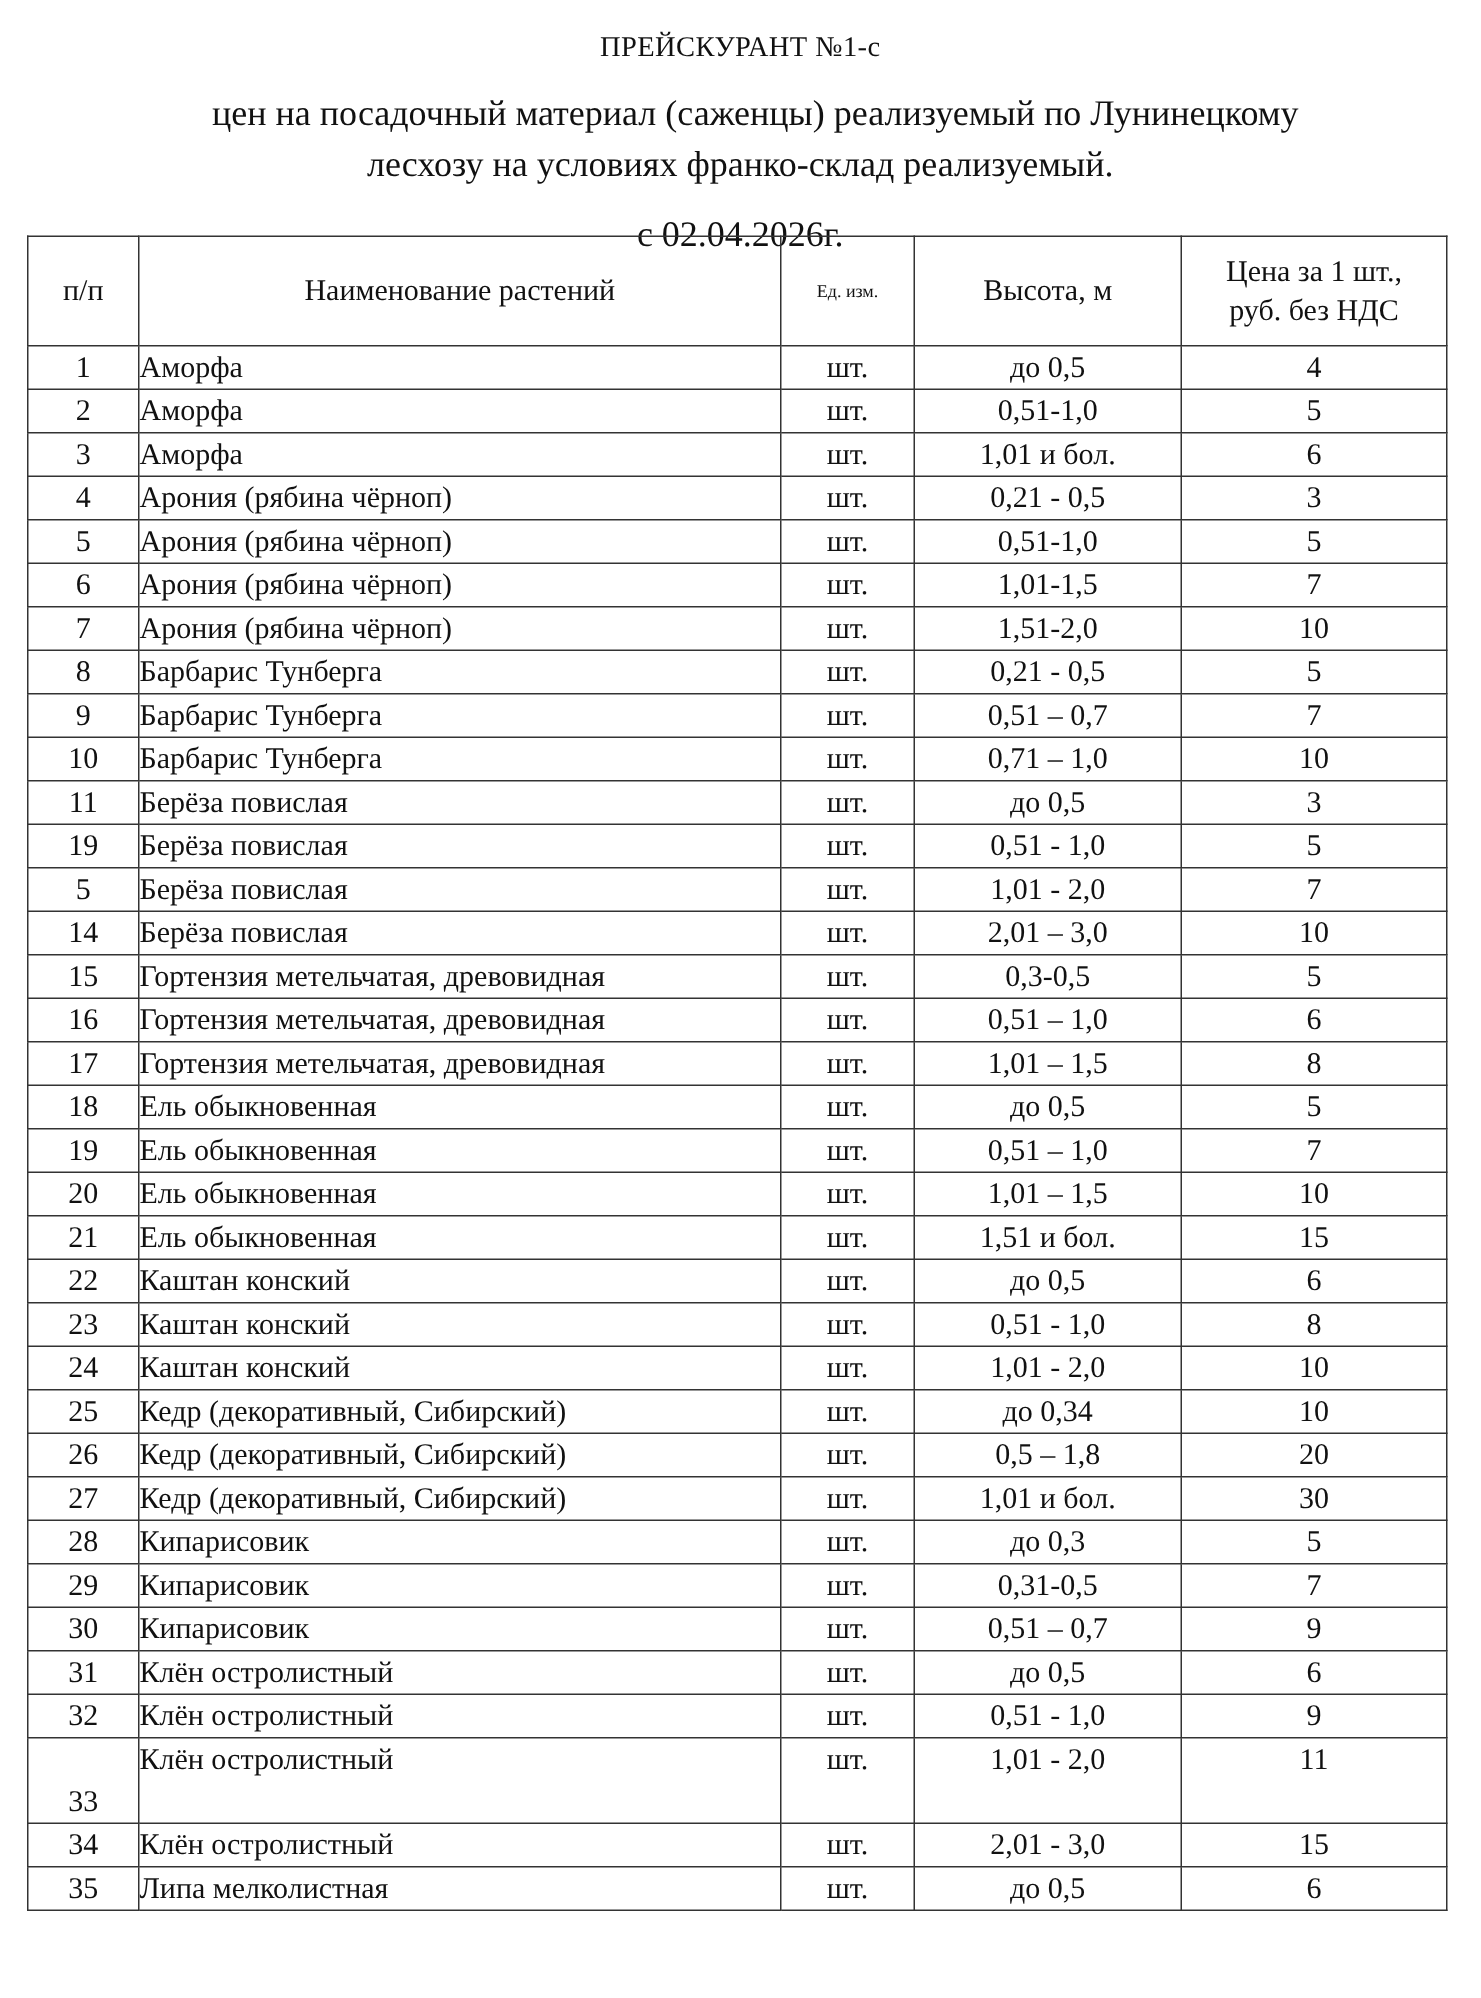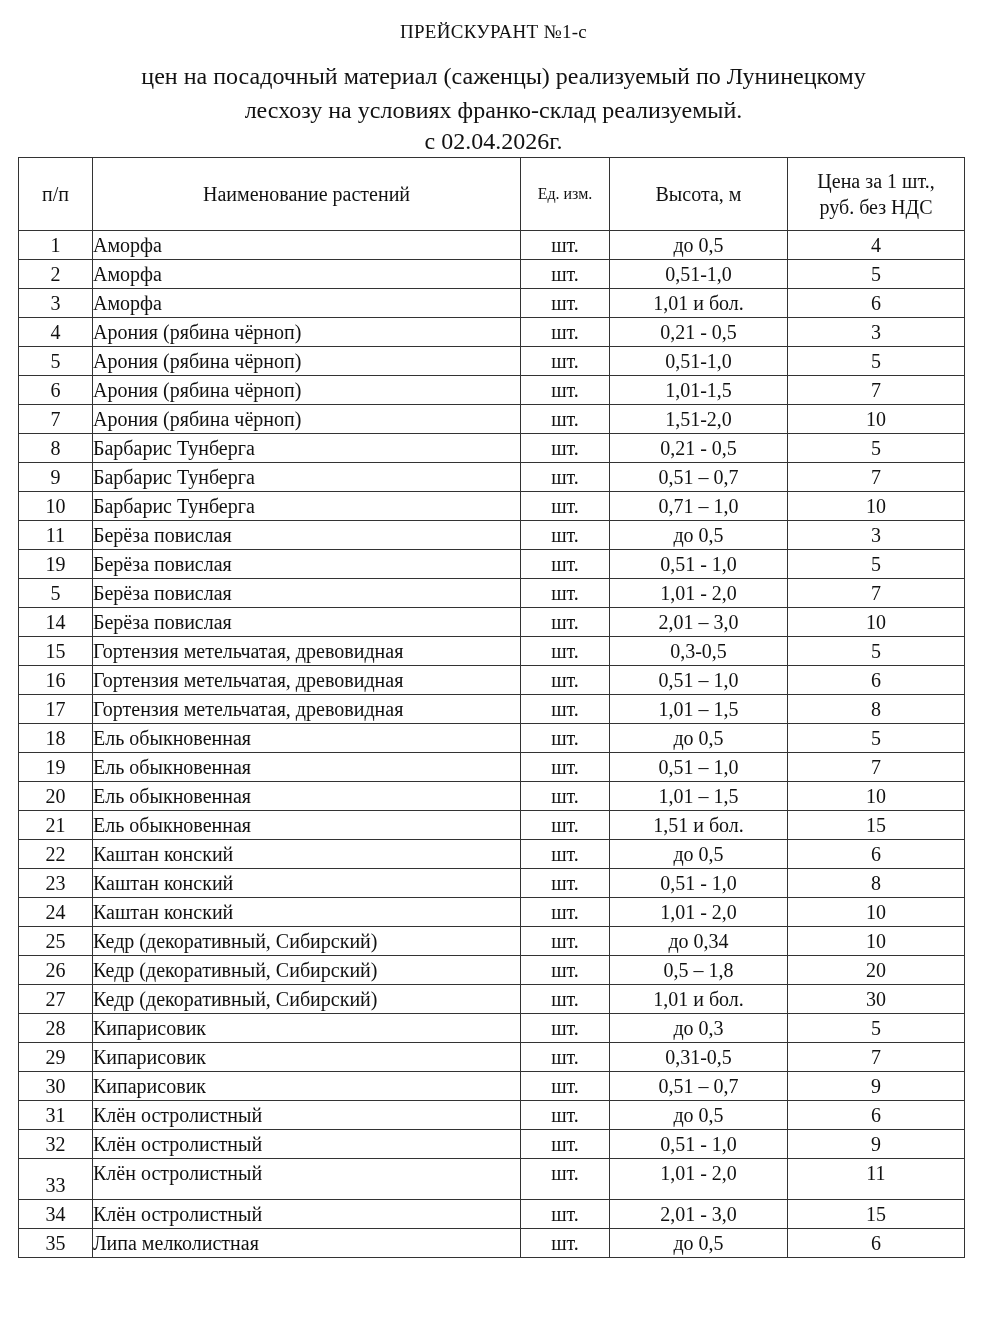--- a/index.html
+++ b/index.html
@@ -10,42 +10,42 @@
     .title {
       position: absolute; left: 0; width: 987px; top: 14px; text-align: center;
       font-size: 19px; line-height: 36px; letter-spacing: 0.3px;
     }
     .subtitle {
       position: absolute; left: 0; width: 987px; text-align: center;
       font-size: 24px; line-height: 30px;
     }
     .sub1 { top: 61px; left: 10px; }
     .sub2 { top: 95px; }
-    .sub3 { top: 126px; }
+    .sub3 { top: 142px; }
     table.price {
       position: absolute; left: 18px; top: 157px; width: 946px;
       border-collapse: collapse; table-layout: fixed;
       font-size: 20px;
     }
     table.price th, table.price td {
       border: 1.5px solid #333; padding: 0; line-height: 20px;
     }
     table.price thead th {
       height: 72px; font-weight: normal; text-align: center; vertical-align: middle;
       font-size: 20px; line-height: 26px;
     }
-    table.price thead th.small { font-size: 16px; line-height: 22px; }
+    table.price thead th.small { font-size: 12px; line-height: 22px; }
     table.price tbody td { height: 28px; }
     td.c-num { text-align: center; }
     td.c-name { text-align: left; padding-left: 12px; white-space: nowrap; }
     td.c-unit { text-align: center; }
     td.c-height { text-align: center; }
     td.c-price { text-align: center; }
     tr.tall td { height: 57px; vertical-align: top; padding-top: 4px; }
-    tr.tall td.c-num { vertical-align: middle; padding-top: 12px; }
+    tr.tall td.c-num { vertical-align: middle; padding-top: 28px; }
     col.w1 { width: 74px; }
     col.w2 { width: 428px; }
     col.w3 { width: 89px; }
     col.w4 { width: 178px; }
     col.w5 { width: 177px; }
   </style>
 </head>
 <body>
 
 <div class="title">ПРЕЙСКУРАНТ №1-с</div>

